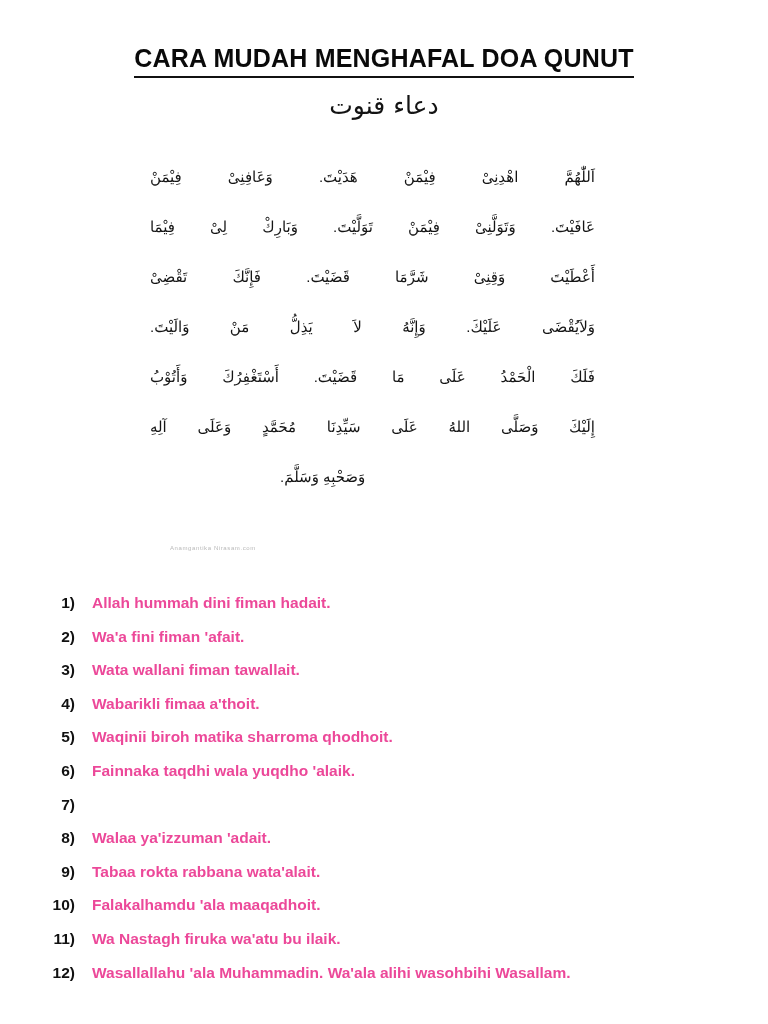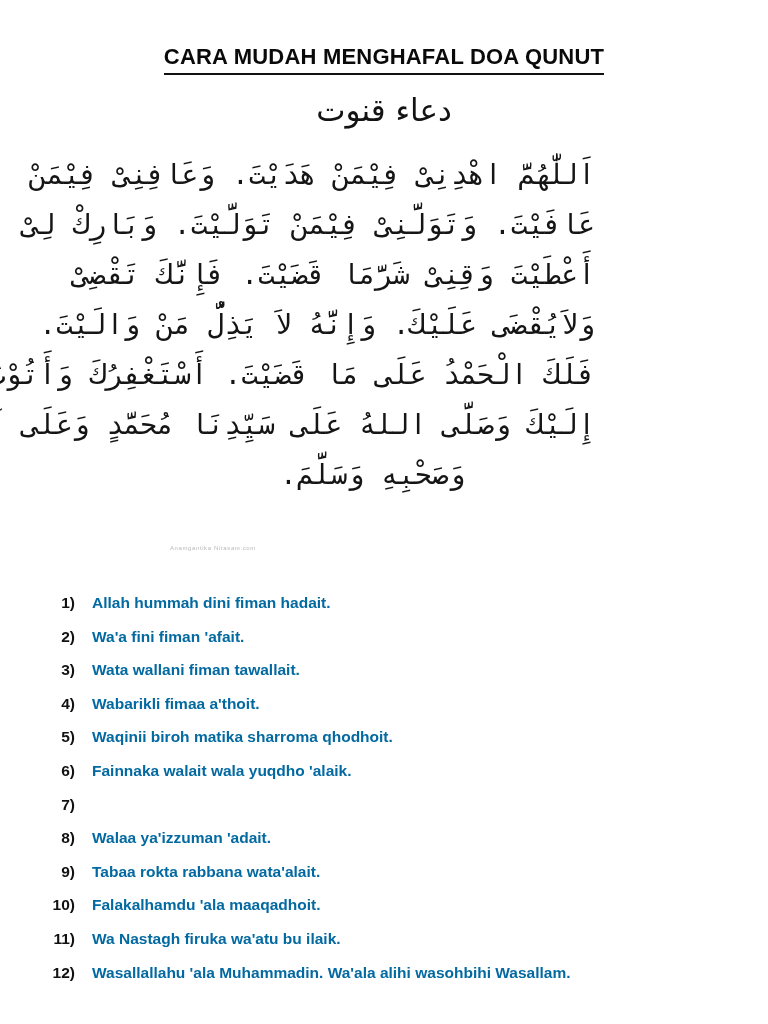--- a/index.html
+++ b/index.html
@@ -22,57 +22,57 @@
     background: #ffffff;
   }
 
   
   .doc-title {
     position: absolute;
     top: 44px;
     left: 0;
     width: 768px;
     text-align: center;
-    font-size: 22px;
+    font-size: 25px;
     font-weight: bold;
     letter-spacing: 0.2px;
     color: #0a0a0a;
   }
   .doc-title span.tx {
     display: inline-block;
     border-bottom: 2.5px solid #111111;
     padding-bottom: 3px;
   }
 
   
   .arabic-heading {
     position: absolute;
     top: 88px;
     left: 0;
     width: 768px;
     text-align: center;
     direction: rtl;
     font-family: "DejaVu Sans", sans-serif;
-    font-size: 31px;
+    font-size: 25px;
     line-height: 1.45;
     color: #131313;
     letter-spacing: 3px;
   }
 
   
   .arabic-body {
     position: absolute;
     top: 152px;
     left: 150px;
     width: 445px;
     direction: rtl;
     text-align: justify;
     text-align-last: justify;
-    font-family: Liberation Mono, monospace;
-    font-size: 28px;
+    font-family: Liberation Sans, sans-serif;
+    font-size: 15px;
     line-height: 50px;
     color: #151515;
   }
   .arabic-body .aline {
     display: block;
     white-space: nowrap;
   }
   .arabic-body .aline.last {
     text-align: right;
     text-align-last: left;
@@ -108,21 +108,21 @@
     text-align: right;
     font-size: 15.5px;
     font-weight: bold;
     color: #111111;
     flex: 0 0 auto;
   }
   .translit-item .txt {
     margin-left: 17px;
     font-size: 15.5px;
     font-weight: bold;
-    color: #0369a1;
+    color: #ec4899;
     white-space: nowrap;
   }
 </style>
 </head>
 <body>
 
 <div class="page">
 
   <div class="doc-title">
     <span class="tx">CARA MUDAH MENGHAFAL DOA QUNUT</span>
@@ -158,21 +158,21 @@
     <div class="translit-item">
       <span class="num">4)</span>
       <span class="txt">Wabarikli fimaa a'thoit.</span>
     </div>
     <div class="translit-item">
       <span class="num">5)</span>
       <span class="txt">Waqinii biroh matika sharroma qhodhoit.</span>
     </div>
     <div class="translit-item">
       <span class="num">6)</span>
-      <span class="txt">Fainnaka walait wala yuqdho 'alaik.</span>
+      <span class="txt">Fainnaka taqdhi wala yuqdho 'alaik.</span>
     </div>
     <div class="translit-item">
       <span class="num">7)</span>
     </div>
     <div class="translit-item">
       <span class="num">8)</span>
       <span class="txt">Walaa ya'izzuman 'adait.</span>
     </div>
     <div class="translit-item">
       <span class="num">9)</span>

